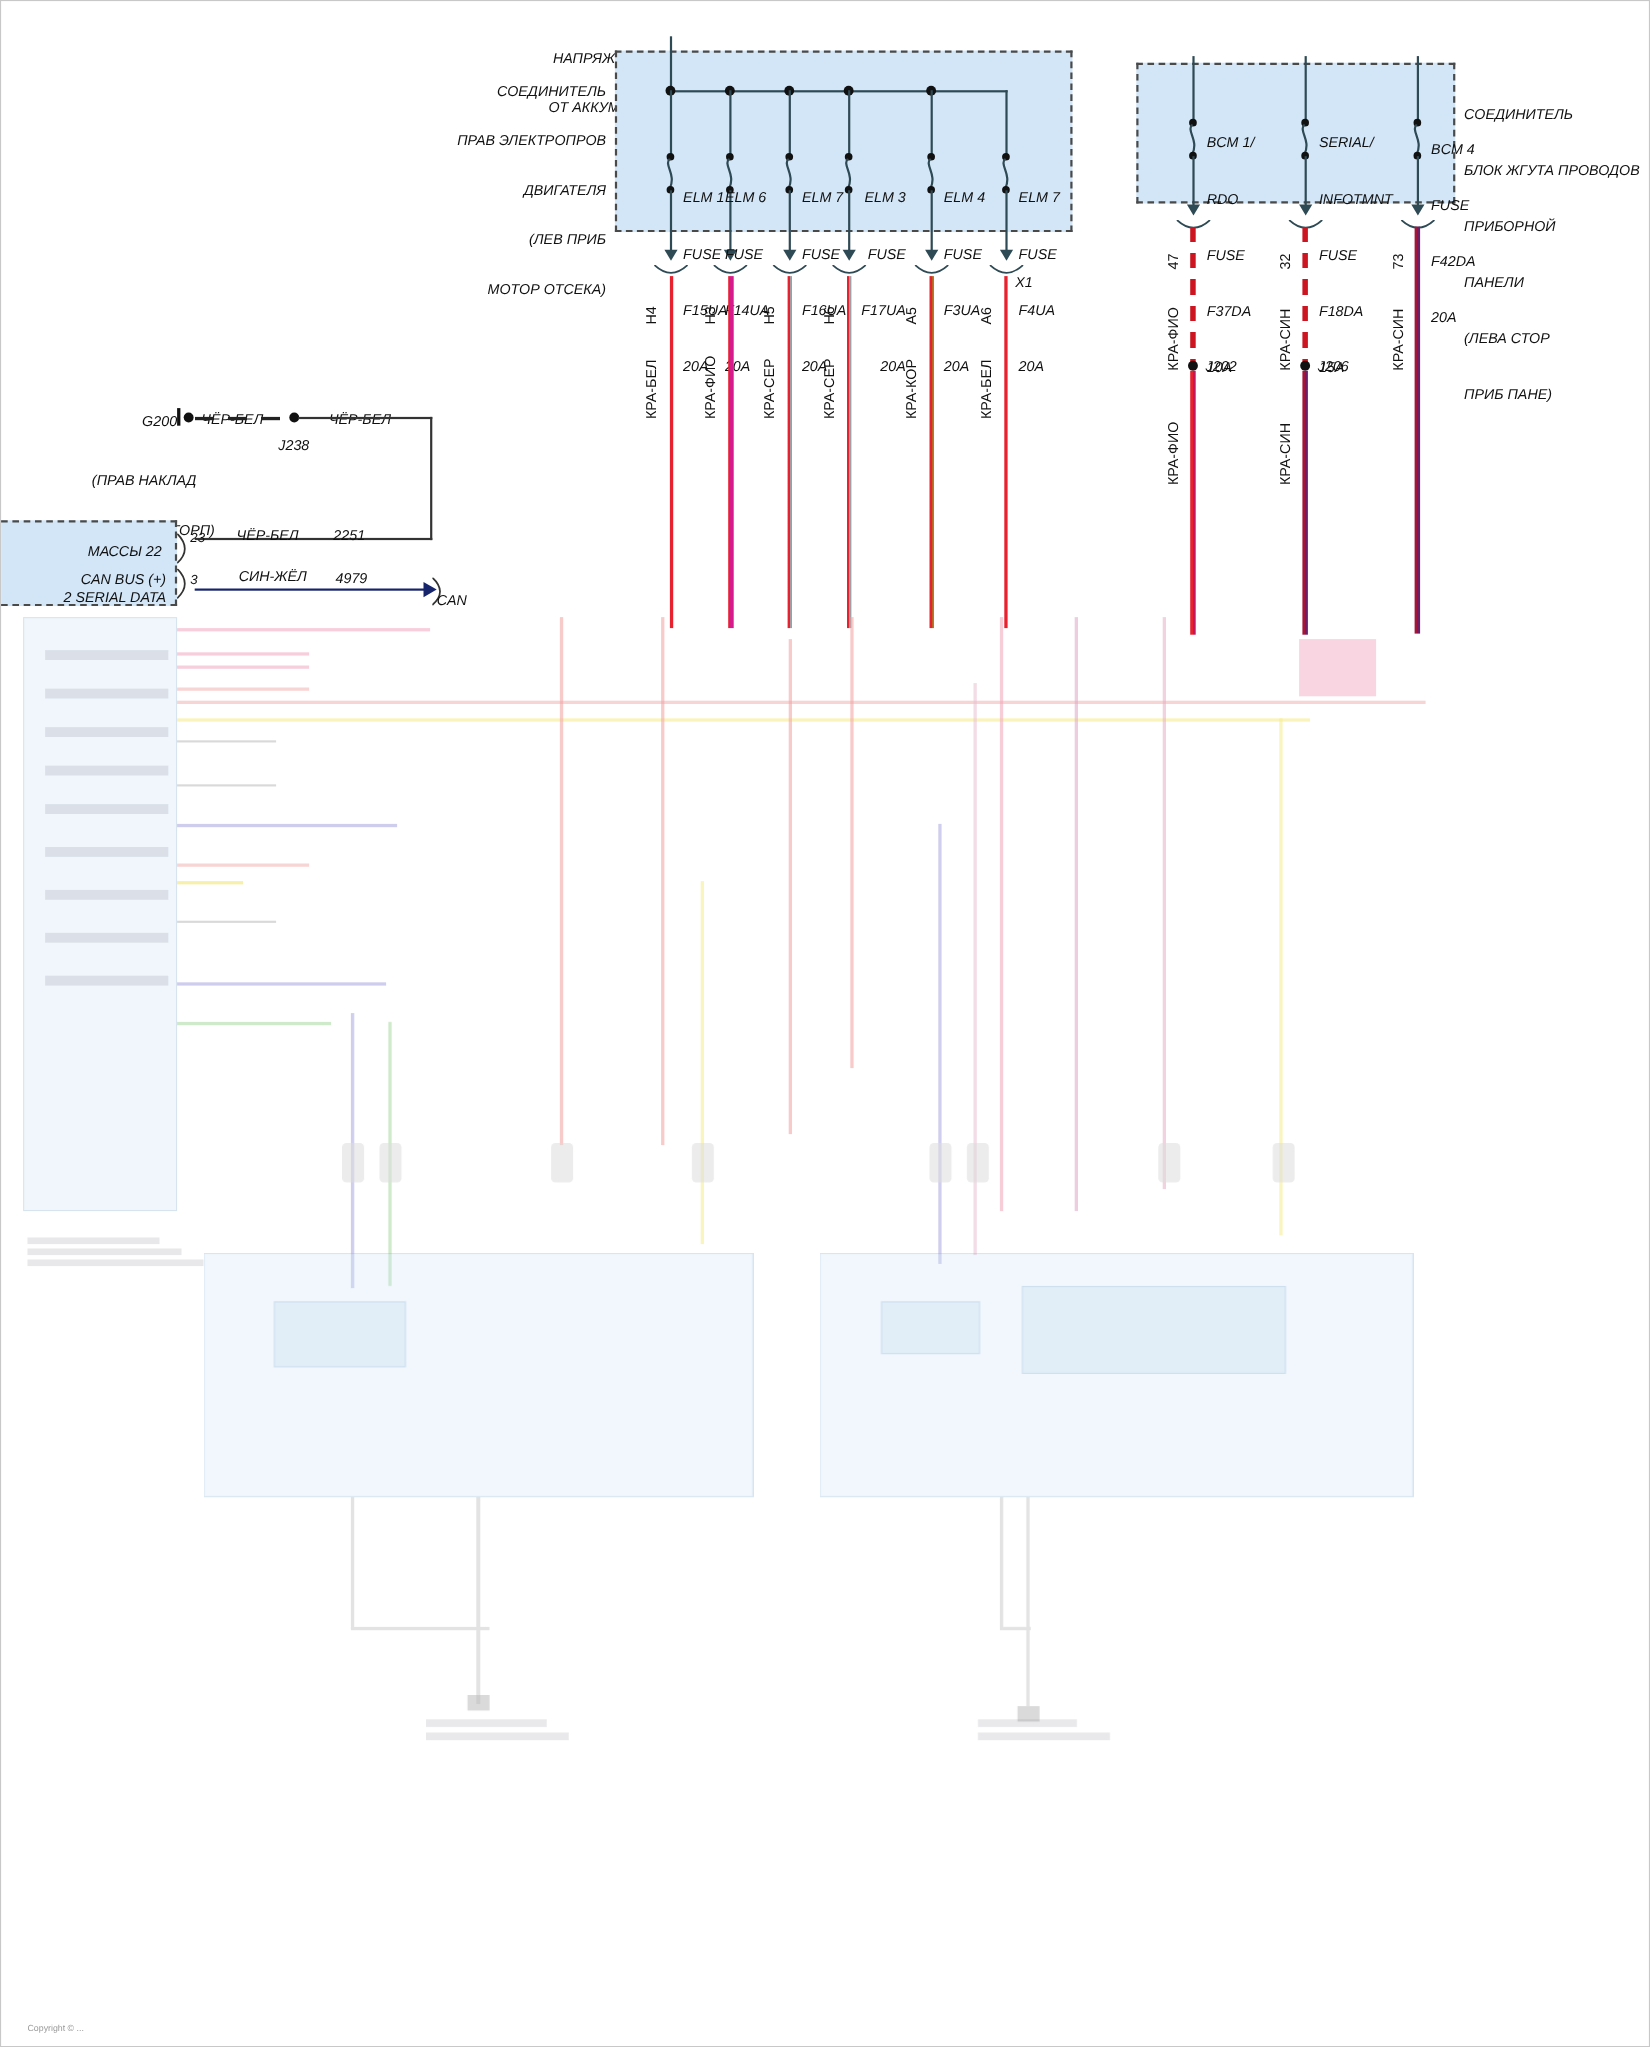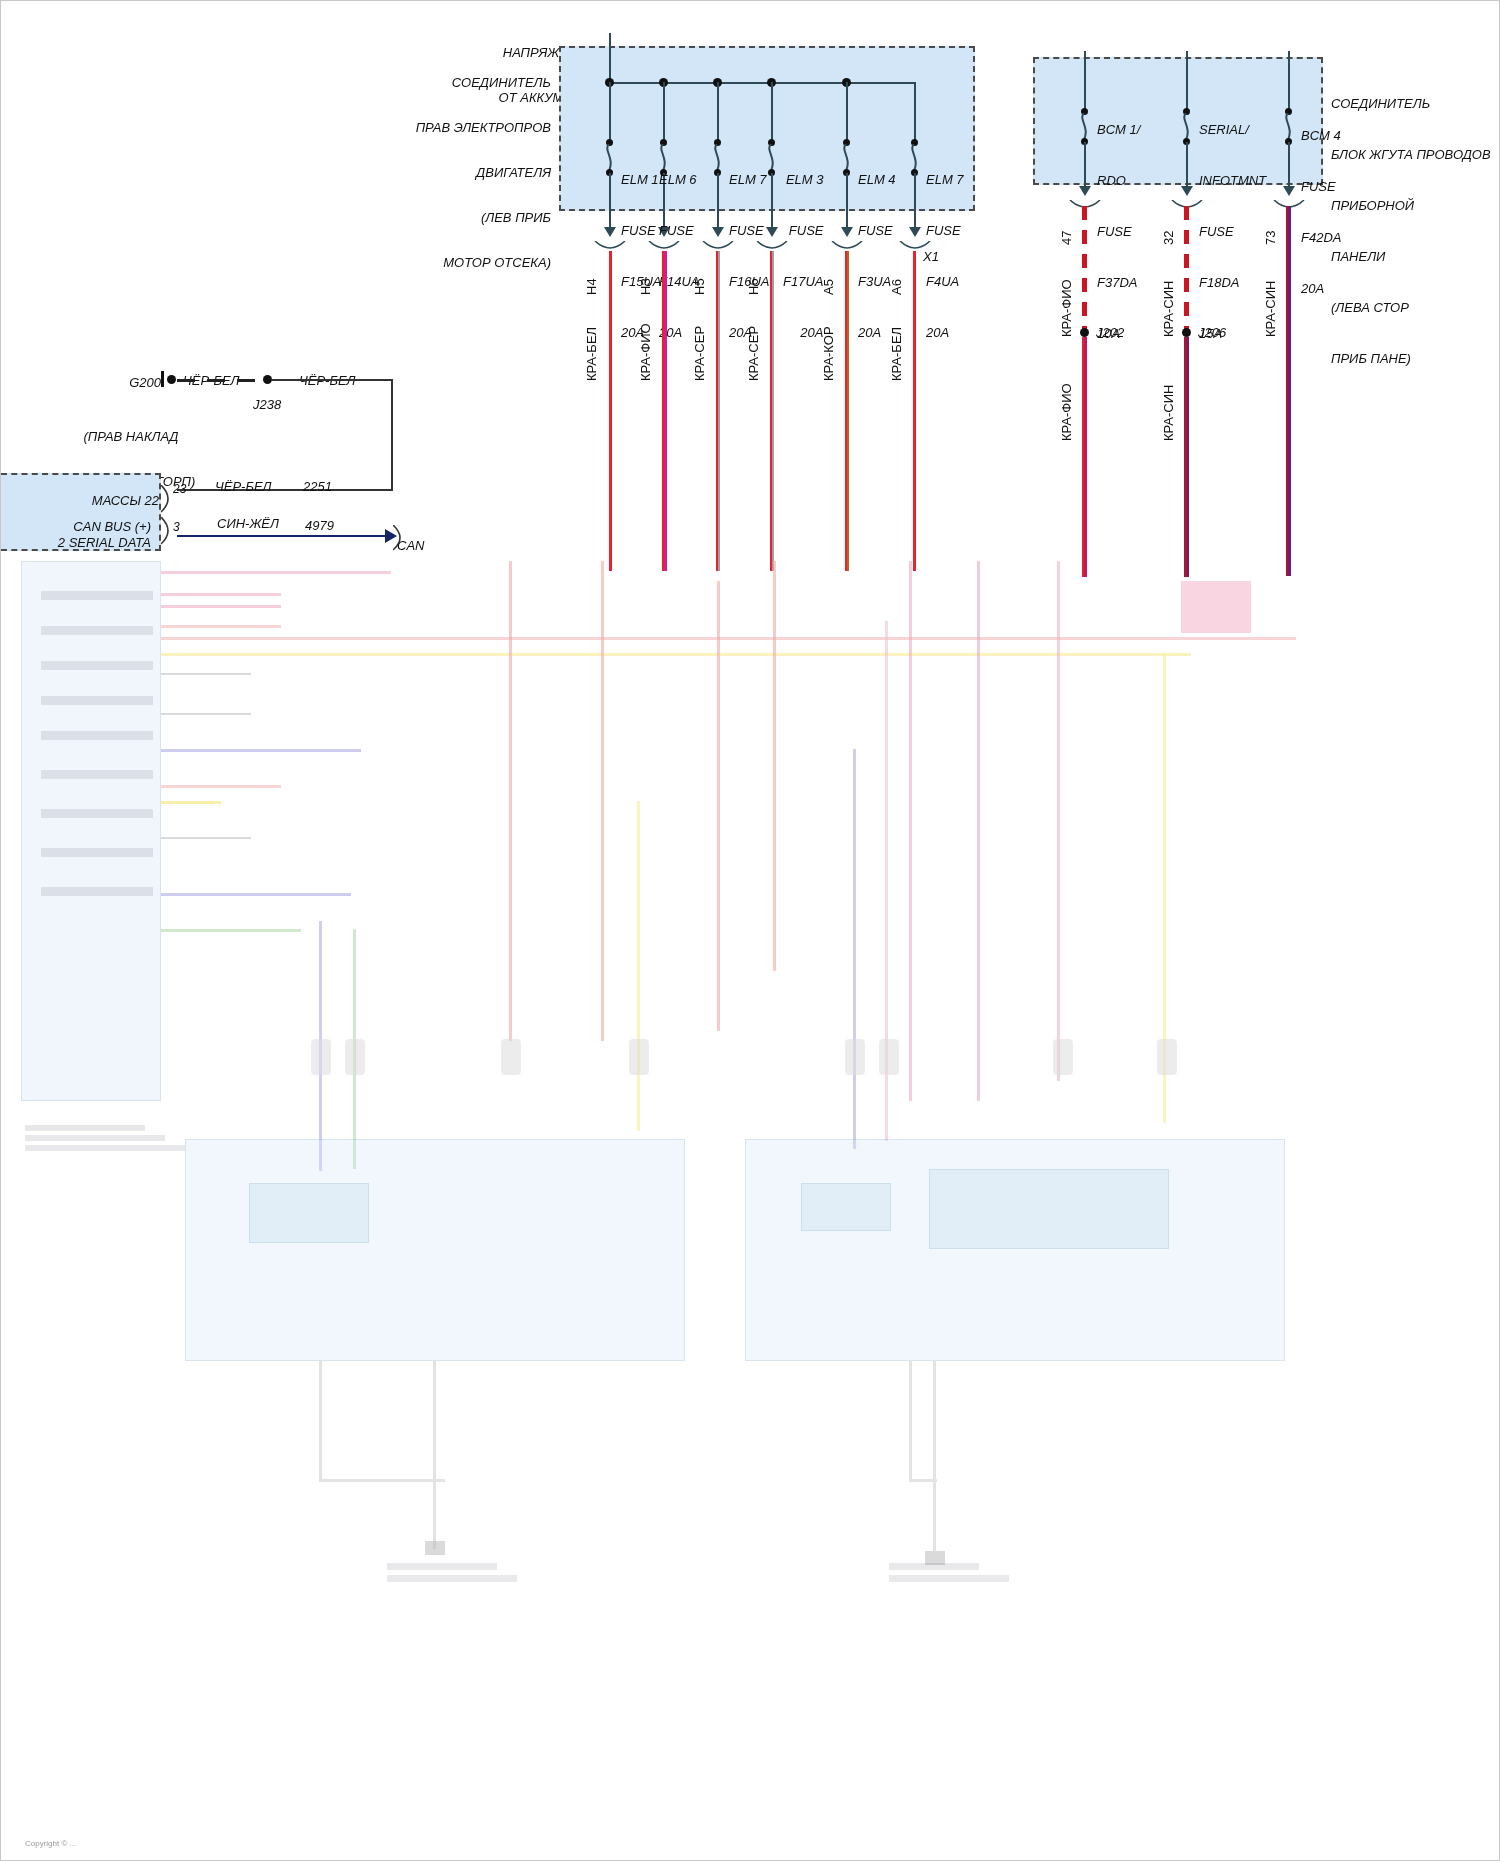--- a/index.html
+++ b/index.html
@@ -374,21 +374,21 @@
        background:repeating-linear-gradient(90deg,#222 0 18px, transparent 18px 30px);"></div>
   <div class="dot" style="left:262px; top:374px;"></div>
   <div class="abs txt" style="left:252px; top:396px;">J238</div>
   <div class="abs txt" style="left:298px; top:372px;">ЧЁР-БЕЛ</div>
 
   <div class="abs" style="left:270px; top:378px; width:122px; height:2px; background:#333;"></div>
   <div class="abs" style="left:390px; top:378px; width:2px; height:112px; background:#333;"></div>
   <div class="abs" style="left:176px; top:488px; width:216px; height:2px; background:#333;"></div>
 
   <div class="abs modbox noleft" style="left:0px; top:472px; width:160px; height:78px;"></div>
-  <div class="abs txt txt-r" style="left:18px; top:492px; width:140px;">МАССЫ 22</div>
+  <div class="abs txt txt-r" style="left:6px; top:492px; width:140px;">МАССЫ 22</div>
   <svg class="abs" width="14" height="28" style="left:160px;top:484px;">
       <path d="M0 0 q14 14 0 27" stroke="#333" stroke-width="1.6" fill="none"></path>
     </svg>
   <div class="abs txt small" style="left:172px; top:481px;">23</div>
   <div class="abs txt" style="left:214px; top:478px;">ЧЁР-БЕЛ</div>
   <div class="abs txt" style="left:302px; top:478px;">2251</div>
 
   <div class="abs txt txt-r" style="left:10px; top:518px; width:140px;">CAN BUS (+)</div>
   <div class="abs txt txt-r" style="left:10px; top:534px; width:140px;">2 SERIAL DATA</div>
   <svg class="abs" width="14" height="28" style="left:160px;top:516px;">

